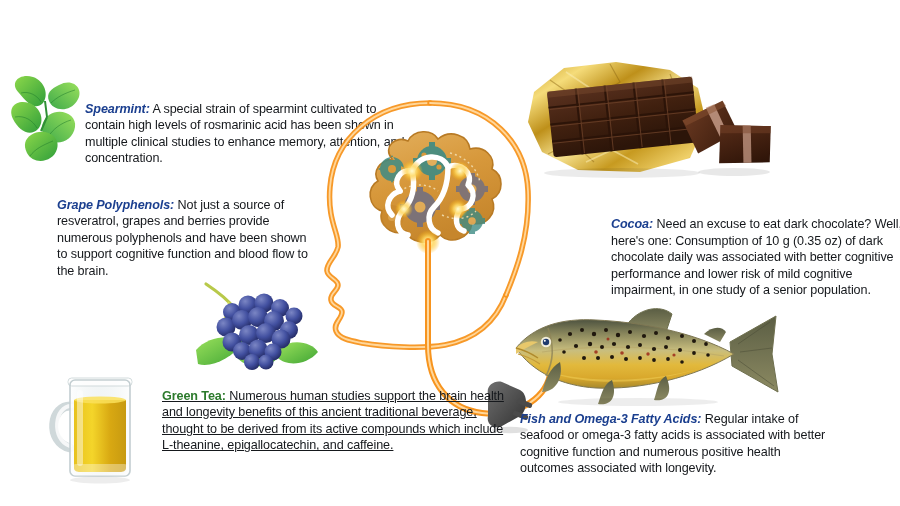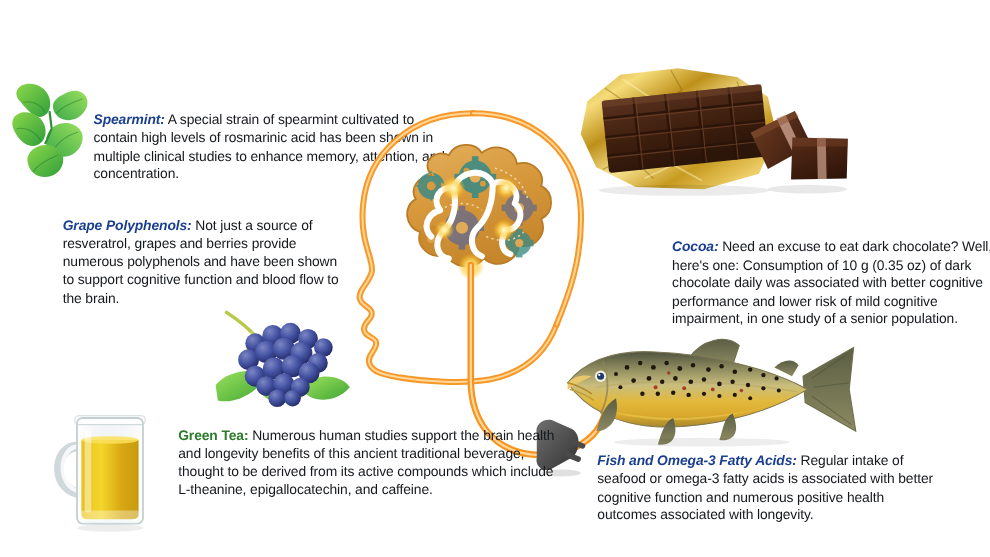--- a/index.html
+++ b/index.html
@@ -29,23 +29,23 @@
     letter-spacing: -0.1px;
   }
   .fact .lead {
     font-weight: bold;
   }
   .lead-blue  { color: #1b3f8f; font-style: italic; }
   .lead-green { color: #2c7a2c; }
 
   #fact-spearmint { left: 85px;  top: 88px;  width: 320px; }
   #fact-grape     { left: 57px;  top: 184px; width: 260px; }
-  #fact-greentea  { left: 162px; top: 375px; width: 350px; }
+  #fact-greentea  { left: 162px; top: 375px; width: 350px; text-decoration: underline; }
   #fact-cocoa     { left: 611px; top: 183px; width: 300px; margin-top: 33px; }
-  #fact-fish      { left: 543px; top: 398px; width: 310px; }
+  #fact-fish      { left: 520px; top: 398px; width: 310px; }
 
   
   .art { position: absolute; }
 
   #art-head      { left: 300px; top: 95px;  width: 260px; height: 320px; }
   #art-mint      { left: 5px;   top: 63px;  width: 84px;  height: 105px; }
   #art-grapes    { left: 188px; top: 272px; width: 135px; height: 105px; }
   #art-tea       { left: 44px;  top: 366px; width: 110px; height: 120px; }
   #art-chocolate { left: 520px; top: 58px;  width: 205px; height: 120px; }
   #art-chunks    { left: 678px; top: 92px;  width: 100px; height: 85px;  }

